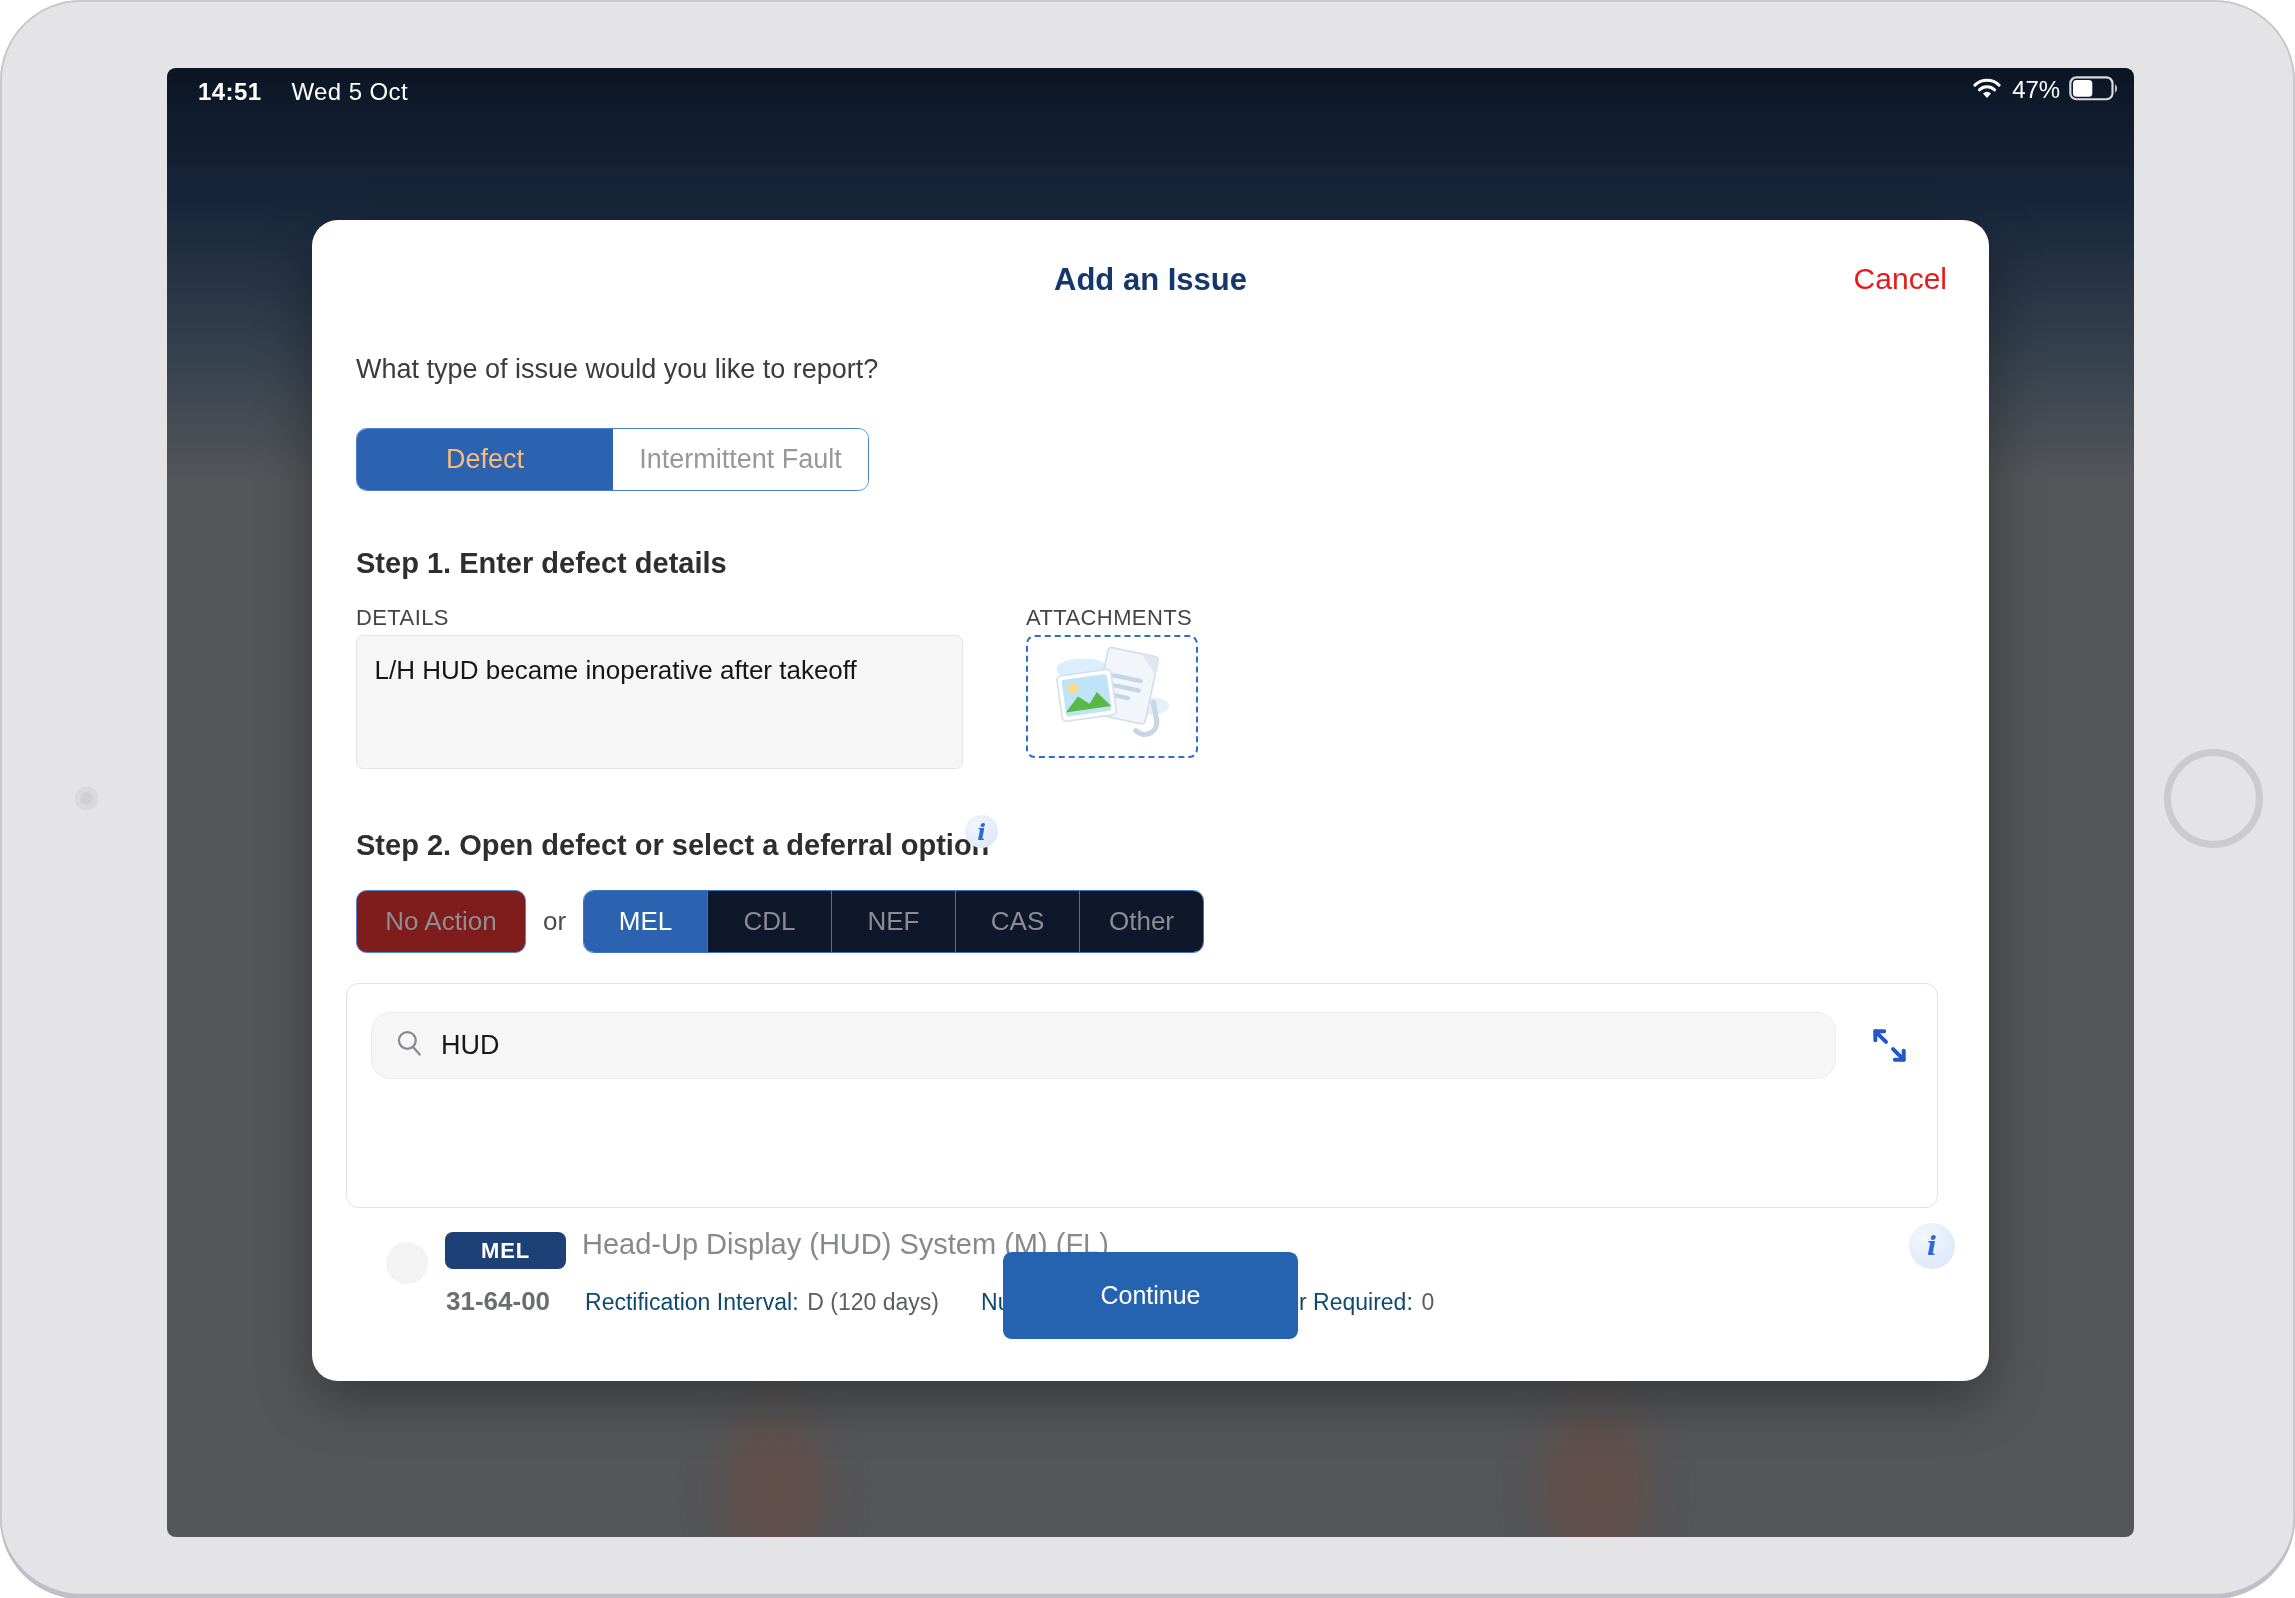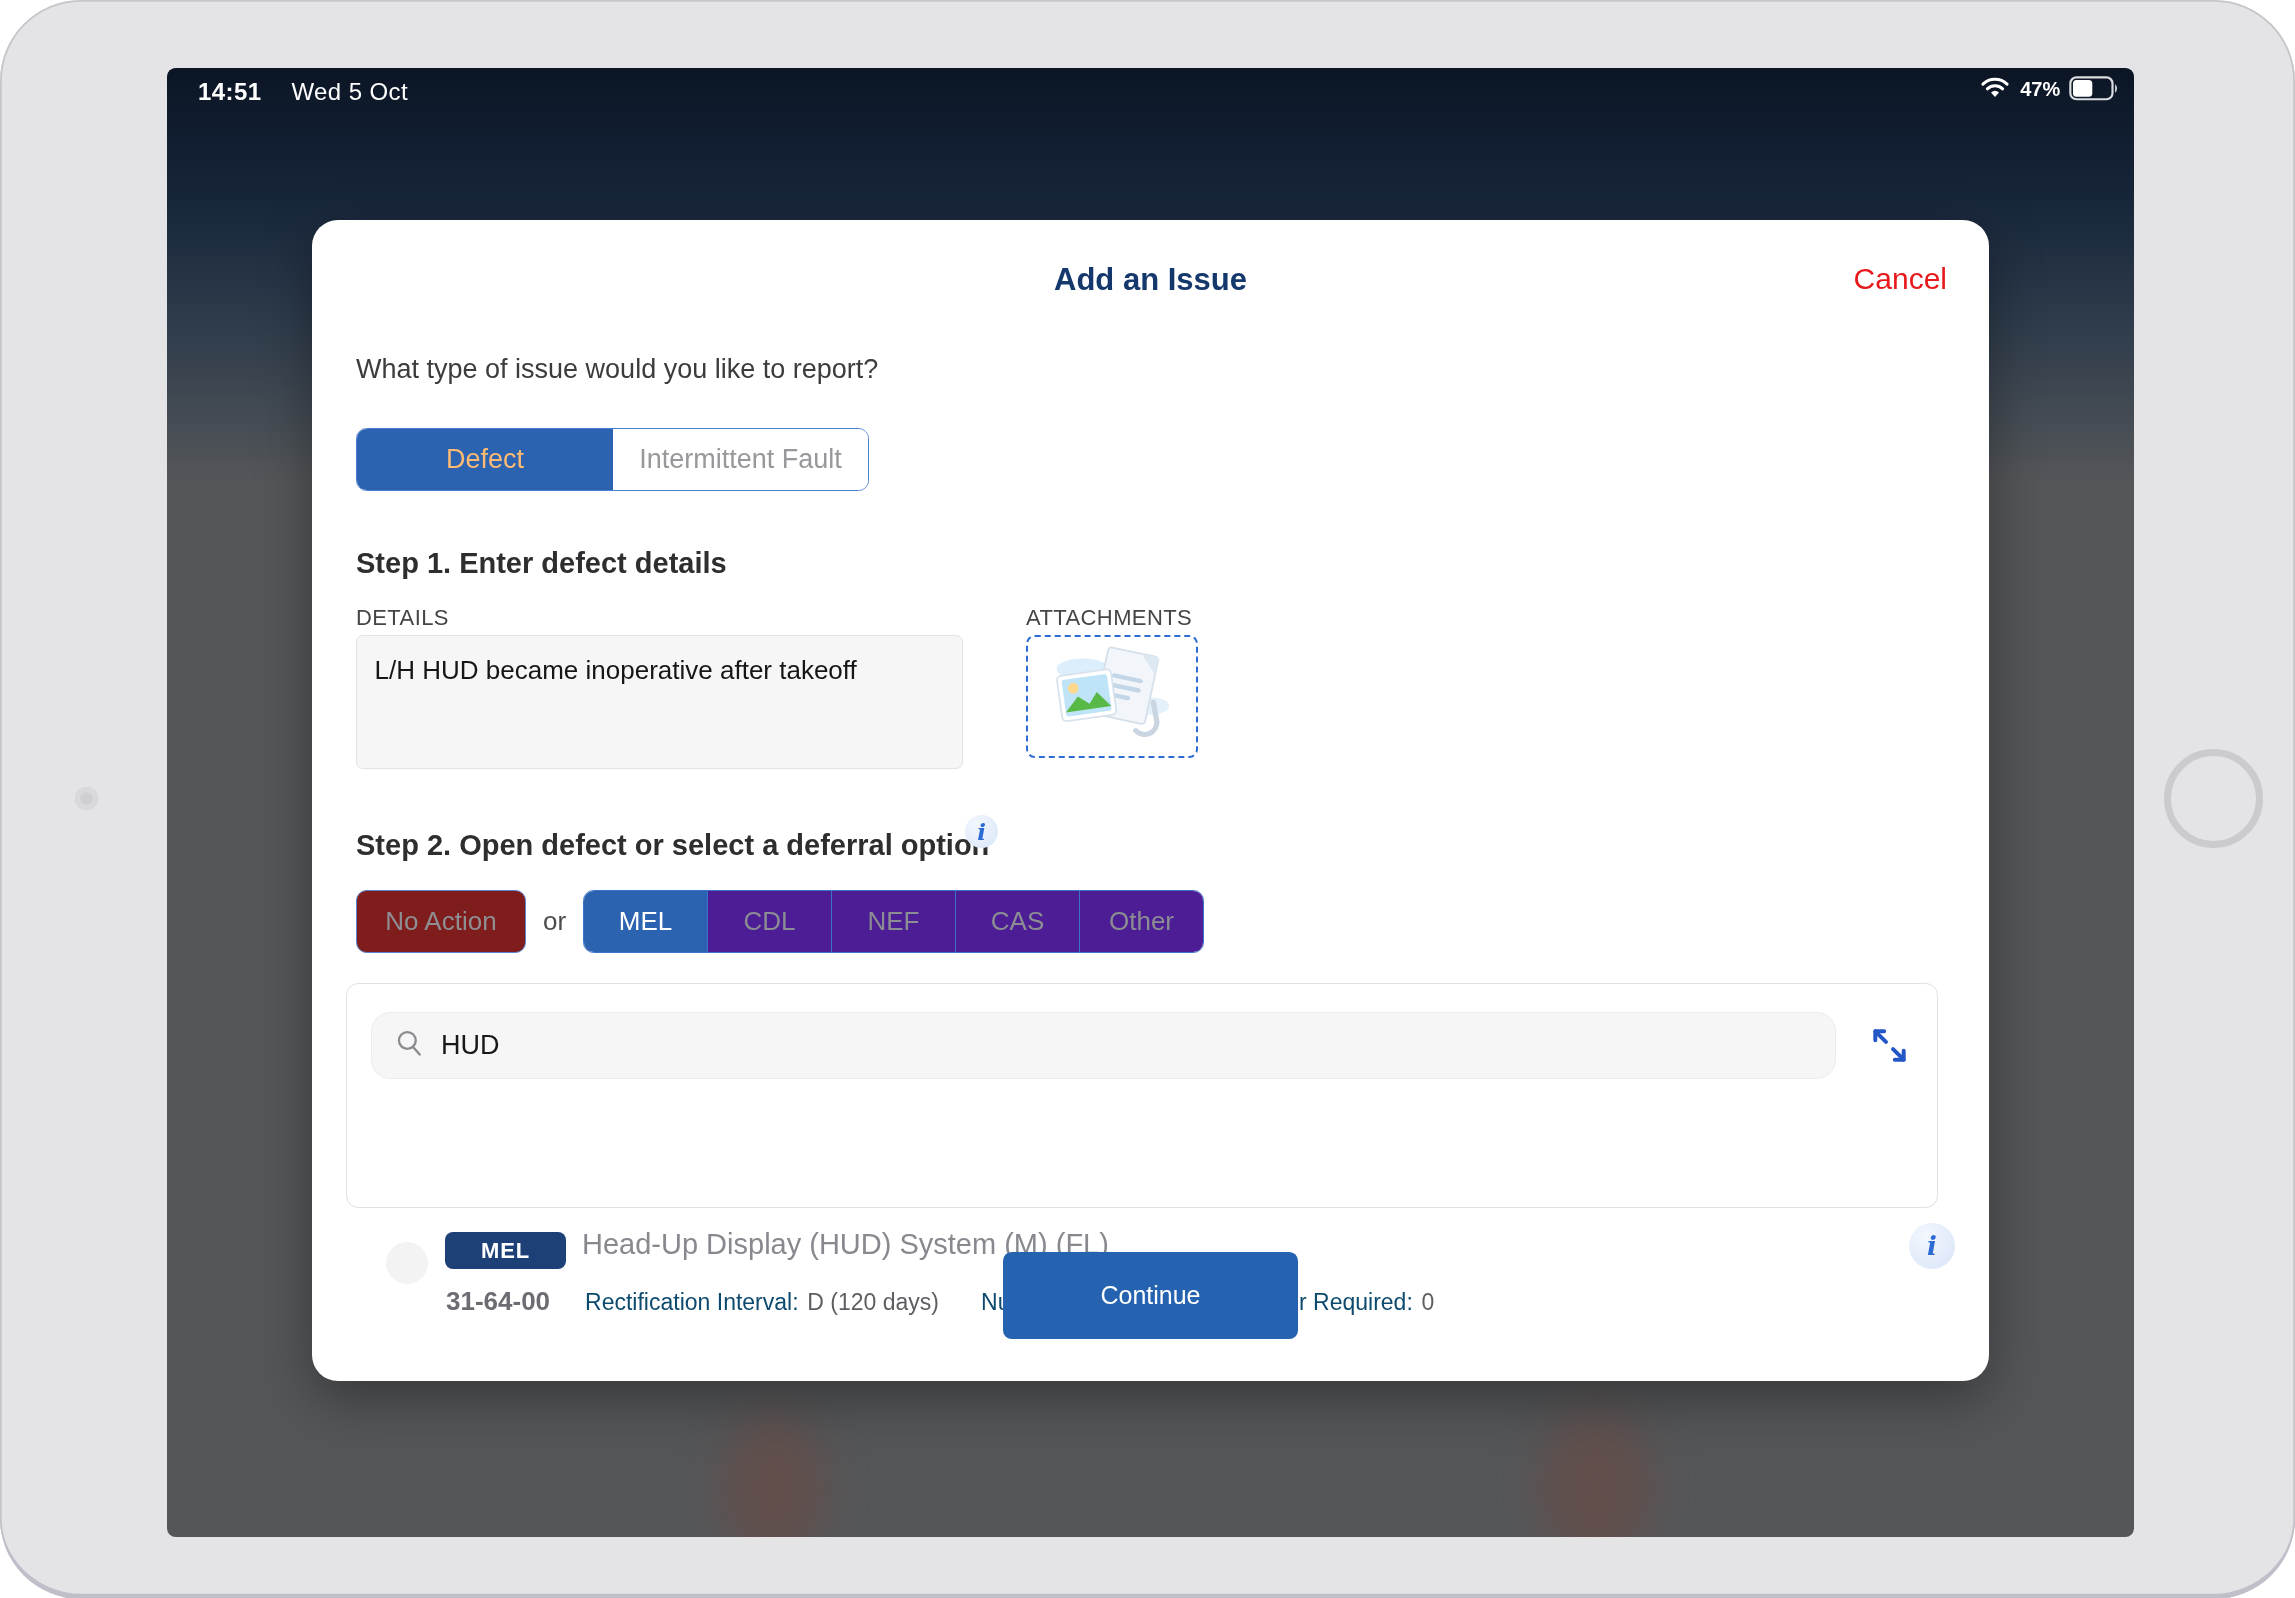--- a/index.html
+++ b/index.html
@@ -22,21 +22,21 @@
     background:linear-gradient(180deg,#0b1524 0%,#16243a 30%,#2e3c4b 62%,rgba(84,86,89,0) 100%);}
   .blur-blob{position:absolute;border-radius:50%;filter:blur(23px);opacity:.55;}
   .blob1{left:554px;top:1346px;width:106px;height:150px;background:#6e4a42;}
   .blob2{left:1372px;top:1341px;width:114px;height:158px;background:#6e4a42;}
 
   
   .statusbar{position:absolute;left:0;top:0;width:100%;height:42px;color:#fff;}
   .sb-left{position:absolute;left:31px;top:9.7px;font-size:24px;font-weight:700;letter-spacing:0.4px;}
   .sb-date{font-weight:400;margin-left:23px;}
   .sb-right{position:absolute;right:14px;top:8px;display:flex;align-items:center;gap:8.8px;}
-  .sb-pct{font-size:20px;font-weight:bold;}
+  .sb-pct{font-size:24px;}
 
   
   .modal{position:absolute;left:145px;top:152px;width:1677px;height:1161px;background:#ffffff;
     border-radius:26px;box-shadow:0 17.6px 53px rgba(0,0,0,.35);}
   .m-title{position:absolute;left:0;top:42px;width:100%;text-align:center;
     font-size:31px;font-weight:700;color:#14386c;}
   .m-cancel{position:absolute;right:42px;top:42px;font-size:30px;color:#e8191c;cursor:pointer;}
 
   .m-question{position:absolute;left:44px;top:134px;font-size:27px;font-weight:500;color:#3c3c3e;}
 
@@ -68,21 +68,21 @@
   .info-step2{left:653px;top:595px;}
 
   .defer-row{position:absolute;left:44px;top:670px;height:63px;display:flex;align-items:center;}
   .no-action{width:170px;height:63px;border:1.8px solid #5585d2;border-radius:10.6px;box-sizing:border-box;
     display:flex;align-items:center;justify-content:center;font-size:26px;color:#8e8e93;
     background:#7f1d1d;cursor:pointer;}
   .or-lbl{width:57px;text-align:center;font-size:26px;color:#4c4c4f;}
   .defer-group{display:flex;height:63px;border-radius:10.6px;overflow:hidden;
     border:1.8px solid #3c72c8;box-sizing:border-box;}
   .dg-btn{width:123px;display:flex;align-items:center;justify-content:center;font-size:26px;
-    color:#8b8d92;background:#4c1d95;border-left:1.8px solid #3c72c8;cursor:pointer;}
+    color:#8b8d92;background:#0f172a;border-left:1.8px solid #3c72c8;cursor:pointer;}
   .dg-btn:first-child{border-left:none;}
   .dg-on{background:#2b63b1;color:#ffffff;}
 
   .search-card{position:absolute;left:34px;top:763px;width:1592px;height:225px;background:#fff;
     border:1.8px solid #e1e1e3;border-radius:12.3px;box-sizing:border-box;}
   .search-pill{position:absolute;left:24px;top:28px;width:1465px;height:67px;background:#f6f6f7;
     border:0.9px solid #ececed;border-radius:19.3px;box-sizing:border-box;
     display:flex;align-items:center;padding-left:23px;cursor:text;}
   .search-text{font-size:27px;color:#18181a;margin-left:16px;}
   .expand-ic{position:absolute;left:1523px;top:42px;width:39px;height:39px;cursor:pointer;}

